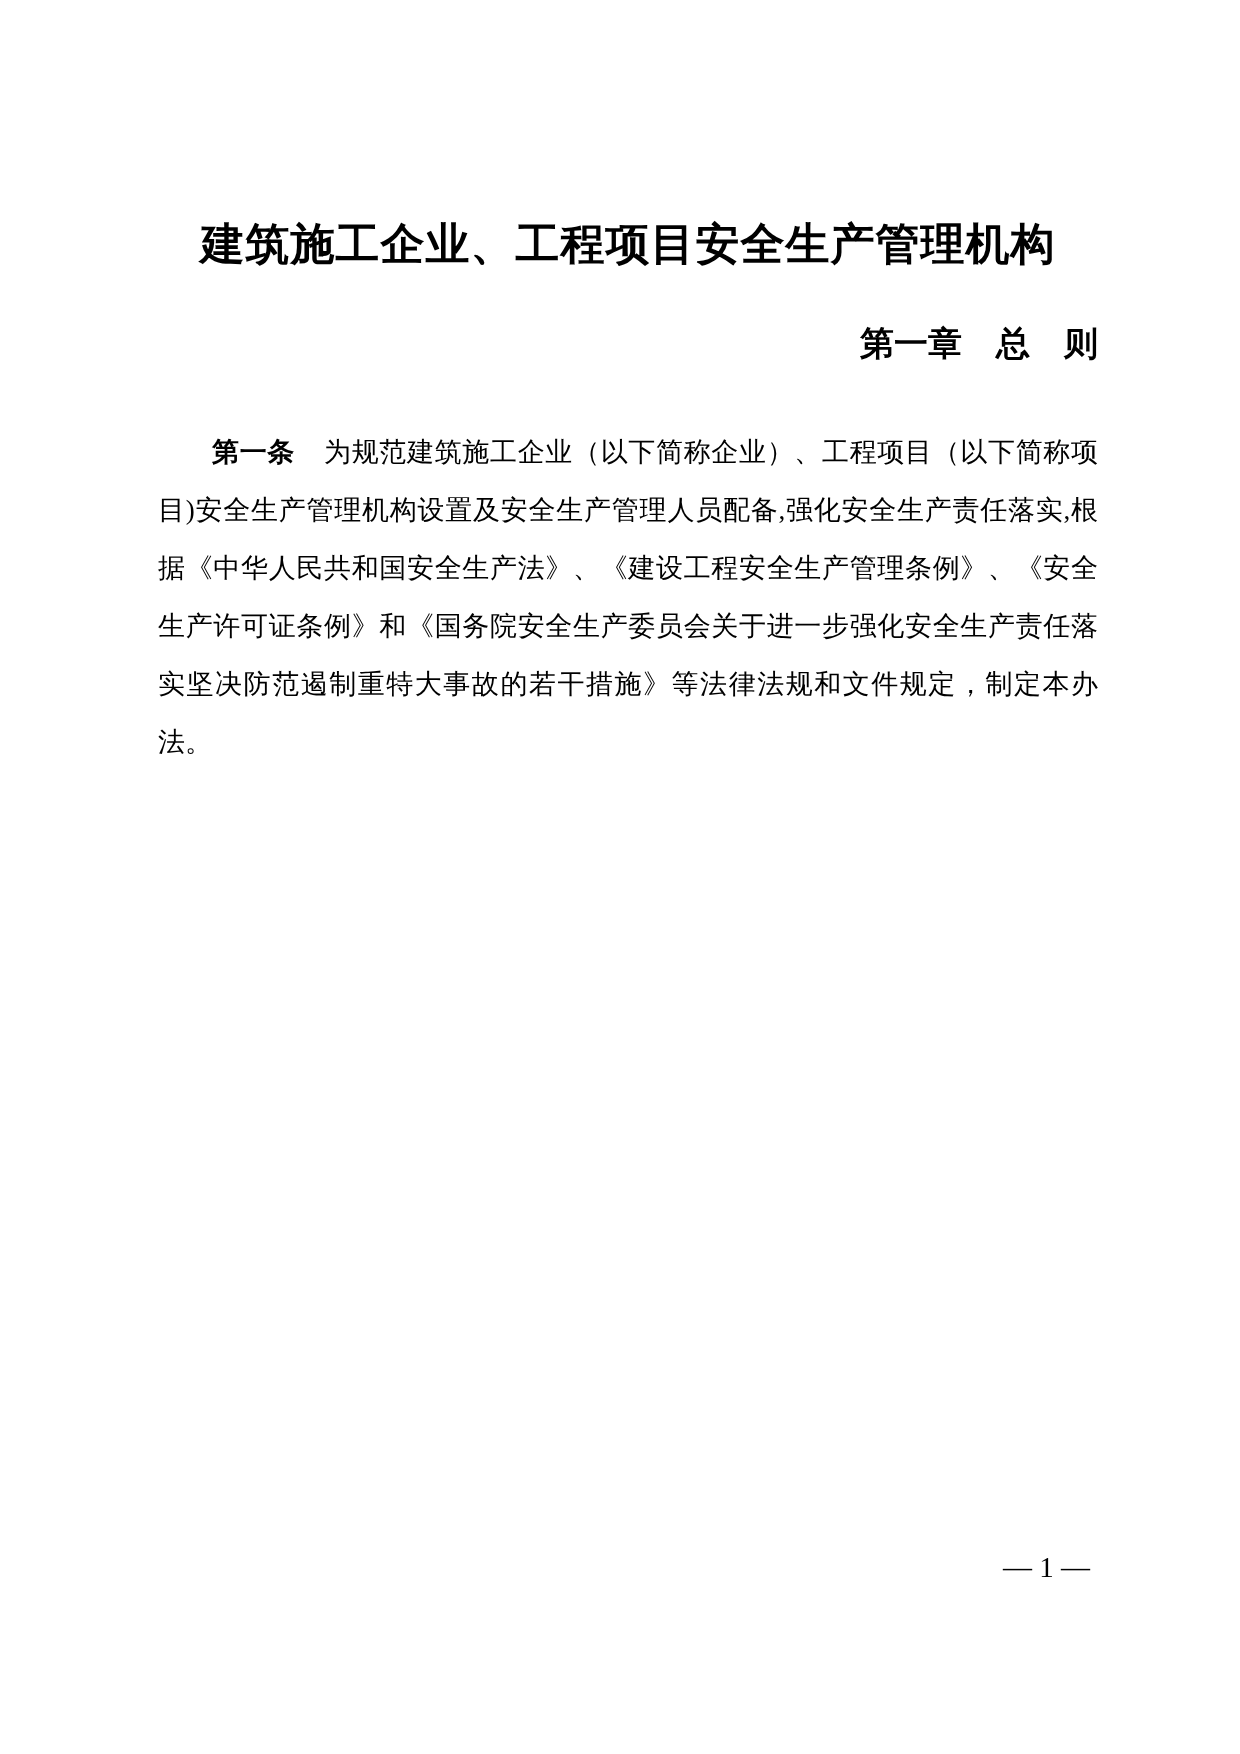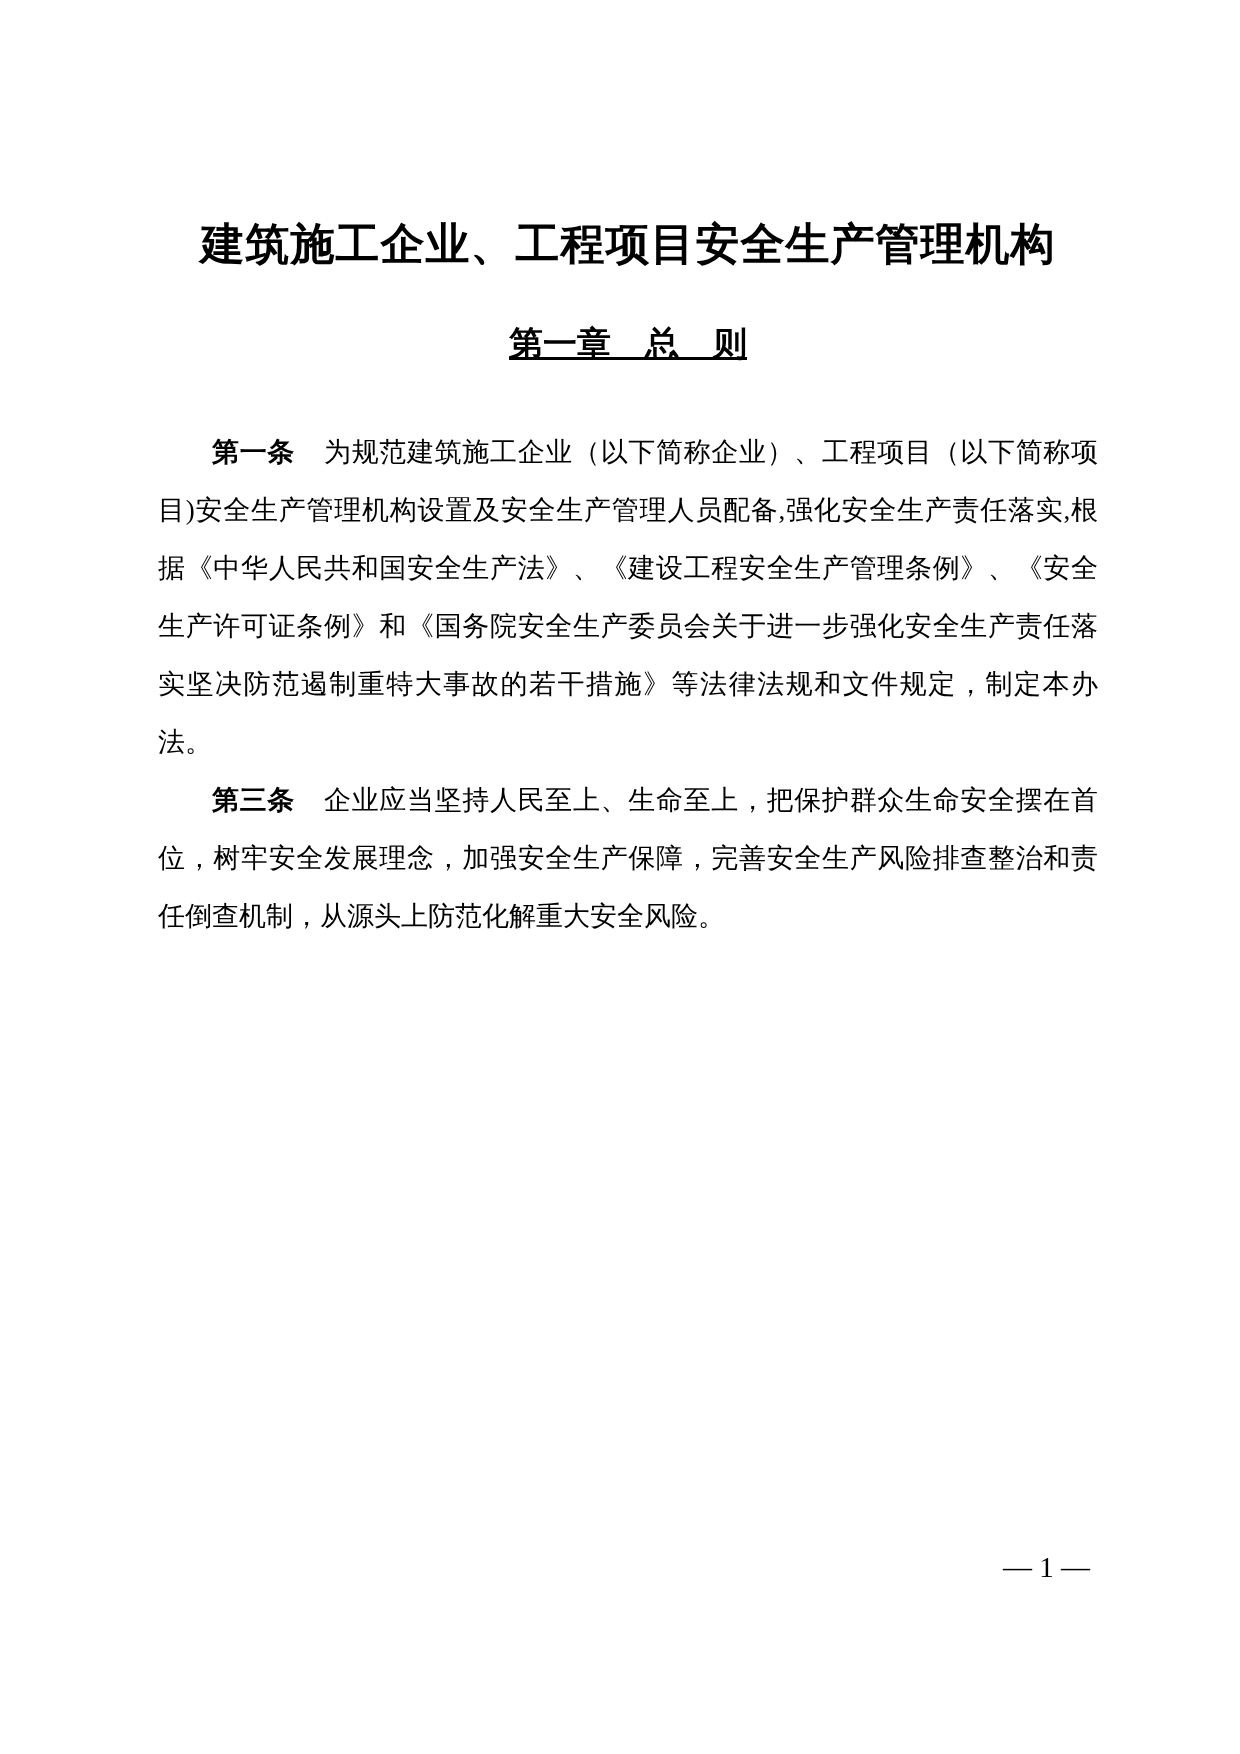--- a/index.html
+++ b/index.html
@@ -22,26 +22,25 @@
     margin-top: 213px;
     text-align: center;
     font-family: "DejaVu Serif", serif;
     font-weight: 700;
     font-size: 44px;
     line-height: 61px;
     letter-spacing: 1px;
   }
   .chapter-heading {
     margin-top: 45px;
-    text-align: center;
+    text-align: right;
     font-family: "DejaVu Sans", sans-serif;
     font-weight: 700;
     font-size: 34px;
     line-height: 48px;
-    text-decoration: underline;
   }
   .doc-body {
     margin-top: 56px;
     font-size: 27px;
     line-height: 58px;
     text-align: justify;
     text-justify: inter-ideograph;
   }
   .para {
     margin: 0;
@@ -74,23 +73,20 @@
 
   <div class="chapter-heading">第一章　总　则</div>
 
   <div class="doc-body">
 
     <p class="para">
       <span class="lead">第一条</span><span>为规范建筑施工企业（以下简称企业）、工程项目（以下简称项目)安全生产管理机构设置及安全生产管理人员配备,强化安全生产责任落实,根据《中华人民共和国安全生产法》、《建设工程安全生产管理条例》、《安全生产许可证条例》和《国务院安全生产委员会关于进一步强化安全生产责任落实坚决防范遏制重特大事故的若干措施》等法律法规和文件规定，制定本办法。</span>
     </p>
 
 
-    <p class="para">
-      <span class="lead">第三条</span><span>企业应当坚持人民至上、生命至上，把保护群众生命安全摆在首位，树牢安全发展理念，加强安全生产保障，完善安全生产风险排查整治和责任倒查机制，从源头上防范化解重大安全风险。</span>
-    </p>
 
 
 
   </div>
 
   <div class="page-number">— 1 —</div>
 
 </div>
 
 </body></html>

